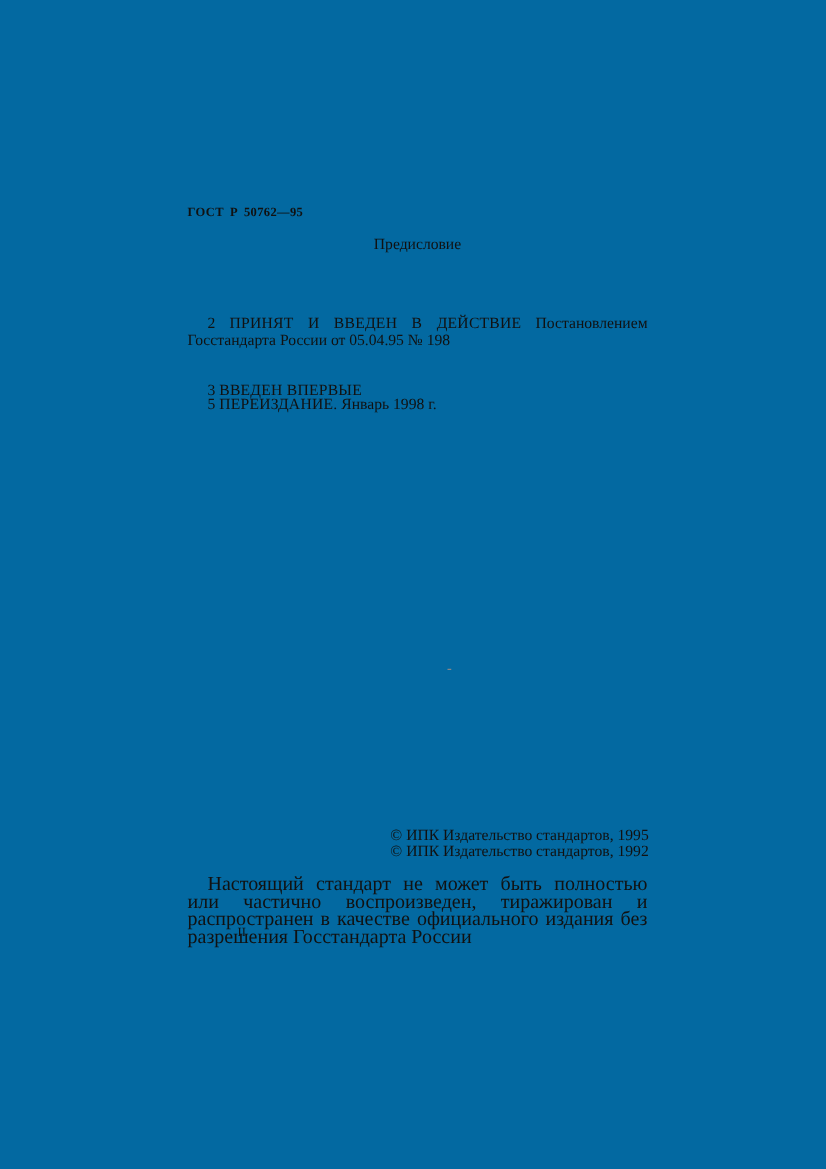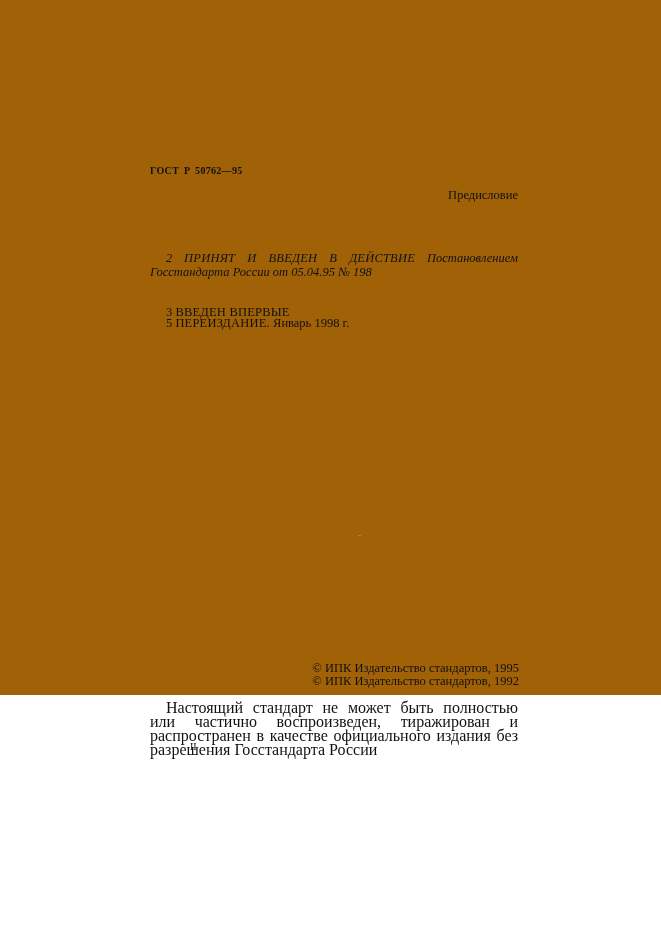--- a/index.html
+++ b/index.html
@@ -11,46 +11,46 @@
       width: 661px;
       height: 935px;
       position: relative;
       overflow: hidden;
       font-family: "Liberation Serif", "DejaVu Serif", serif;
       color: #111111;
     }
     .page {
       position: absolute;
       left: 0; top: 0;
-      width: 661px; height: 695px;
-      background: #a16207;
+      width: 661px; height: 935px;
+      background: #0369a1;
     }
     .abs { position: absolute; }
     .doc-code {
       left: 150px; top: 165px;
       font-size: 10px;
       font-weight: bold;
       letter-spacing: 0.3px;
       word-spacing: 2px;
     }
     .title {
       left: 150px; width: 368px; top: 188px;
-      text-align: right;
+      text-align: center;
       font-size: 12.5px;
     }
     .para {
       left: 150px; width: 368px;
       font-size: 12.5px;
       line-height: 14px;
       text-align: justify;
       text-indent: 16px;
     }
     .para .caps { letter-spacing: 0.2px; }
     .p1 { top: 213px; }
-    .p2 { top: 251px; font-style: italic; }
+    .p2 { top: 251px; }
     .p3 { top: 305px; }
     .p4 { top: 316px; }
     .dot {
       left: 358px; top: 535px;
       width: 3px; height: 1px;
       background: #888;
     }
     .copyright {
       left: 312px; width: 207px;
       font-size: 12.5px;

